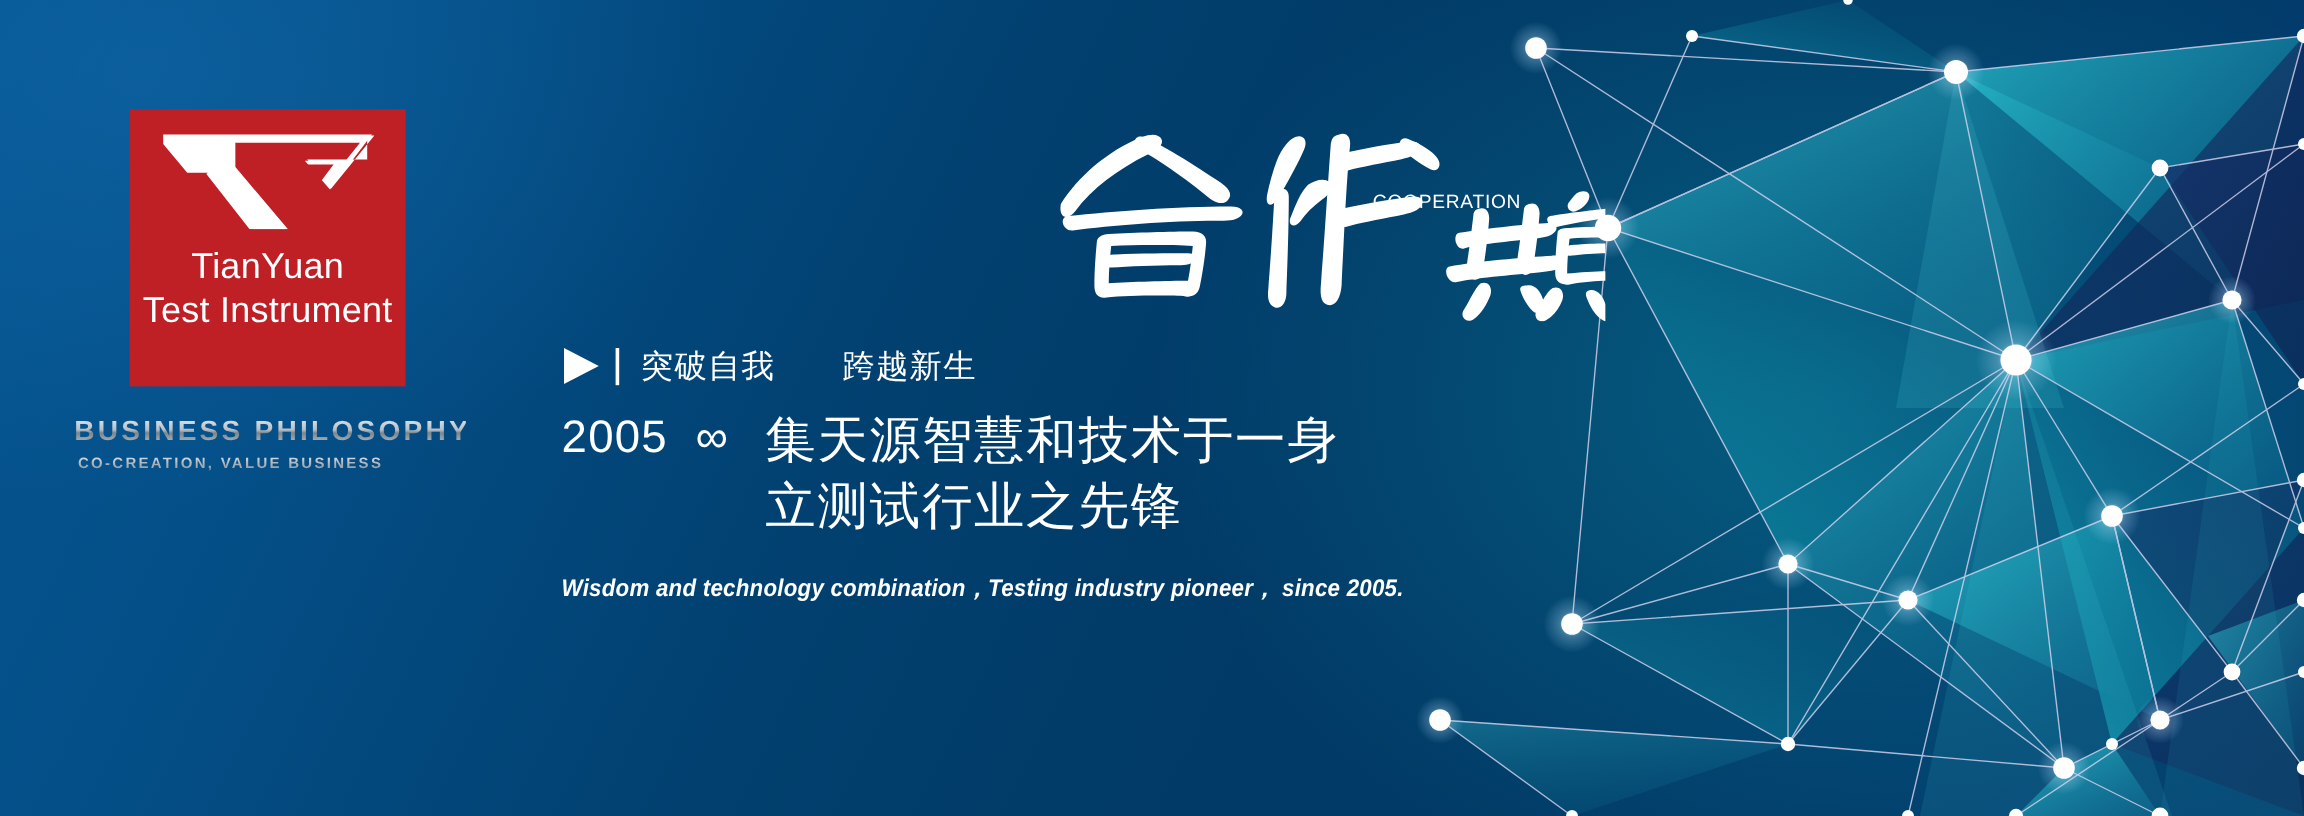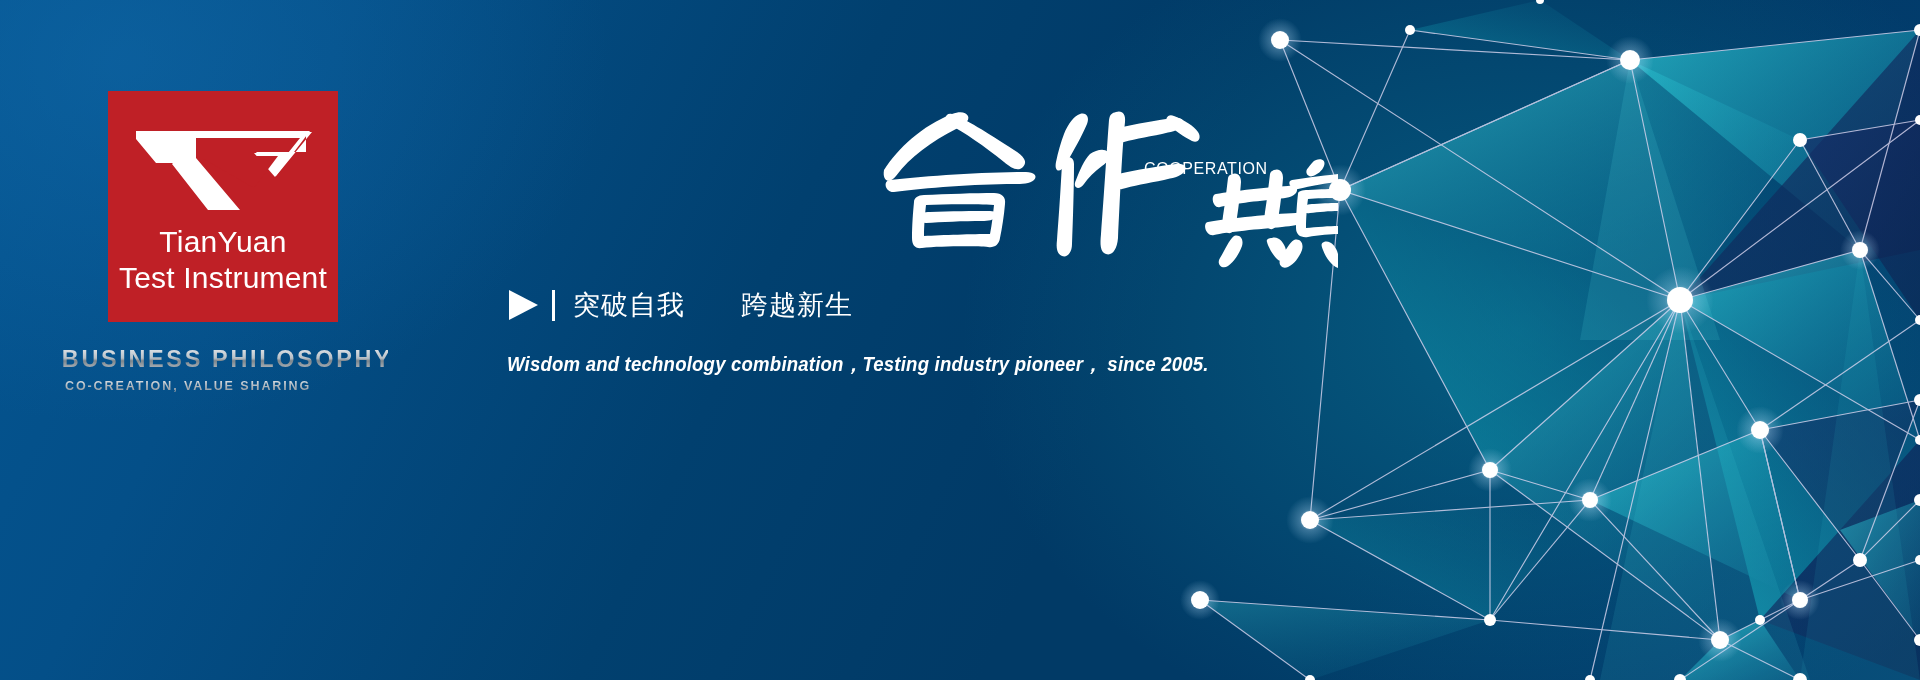--- a/index.html
+++ b/index.html
@@ -33,21 +33,21 @@
     left:108px; top:91px;
     width:230px;
   }
   #logo-card {
     width:230px; height:231px;
     background:#bf2026;
     display:flex;
     flex-direction:column;
     align-items:center;
     justify-content:flex-start;
-    padding-top:31px;
+    padding-top:12px;
   }
   #logo-mark { width:178px; height:88px; display:block; }
   #logo-name-cn {
     color:#ffffff;
     font-size:30px;
     line-height:1.08;
     margin-top:16px;
     letter-spacing:0.2px;
     white-space:nowrap;
   }
@@ -104,21 +104,21 @@
     font-family:Liberation Sans, sans-serif;
     font-size:16px;
     letter-spacing:0.6px;
     font-variant:small-caps;
     text-transform:uppercase;
   }
 
   
   #slogan {
     position:absolute;
-    left:507px; top:287px;
+    left:468px; top:287px;
     width:760px;
   }
   #eyebrow {
     display:flex;
     align-items:center;
     height:36px;
   }
   #play-icon { width:33px; height:32px; display:block; flex:0 0 auto; }
   #eyebrow-divider {
     width:3px; height:31px;
@@ -341,21 +341,21 @@
         <path fill="#bf2026" d="M68,36 L68,34 L144,34 L120,66 Z"></path>
         <path fill="#ffffff" d="M62,16 L62,38 L104,88 L74,88 L38,42 L62,16 Z"></path>
       </svg>
       <div id="logo-name-cn">TianYuan</div>
       <div id="logo-name-en">Test Instrument</div>
     </div>
   </div>
 
   <div id="philosophy">
     <div id="philosophy-main">BUSINESS PHILOSOPHY</div>
-    <div id="philosophy-sub">CO-CREATION, VALUE SHARING</div>
+    <div id="philosophy-sub">CO-CREATION, VALUE BUSINESS</div>
   </div>
 
   <svg id="calligraphy" viewBox="0 0 470 170" aria-hidden="true">
 
     <g fill="#ffffff">
       <path d="M16,72 C30,50 54,28 84,16 C92,13 98,14 100,18 C102,23 96,27 88,31
                C64,43 42,59 28,78 C22,86 14,84 16,72 Z"></path>
       <path d="M84,16 C96,20 120,35 146,52 C156,58 160,64 155,69 C150,74 143,70 136,64
                C116,48 96,34 82,27 C75,23 77,14 84,16 Z"></path>
       <path d="M22,82 C60,78 112,74 158,74 C166,74 170,78 166,82 C162,86 154,86 146,86
@@ -434,17 +434,24 @@
   <div id="slogan">
 
     <div id="eyebrow">
       <svg id="play-icon" viewBox="0 0 33 32" aria-hidden="true">
         <polygon points="2,1 31,16 2,31" fill="#ffffff"></polygon>
       </svg>
       <div id="eyebrow-divider"></div>
       <div id="eyebrow-text">突破自我　　跨越新生</div>
     </div>
 
+    <div id="headline-wrap">
+      <div id="headline-year">2005  ∞</div>
+      <div id="headline-lines">
+        <div class="headline-line">集天源智慧和技术于一身</div>
+        <div class="headline-line">立测试行业之先锋</div>
+      </div>
+    </div>
 
     <div id="subtitle">Wisdom and technology combination，Testing industry pioneer，  since 2005.</div>
   </div>
 
 </div>
 
 </body></html>

